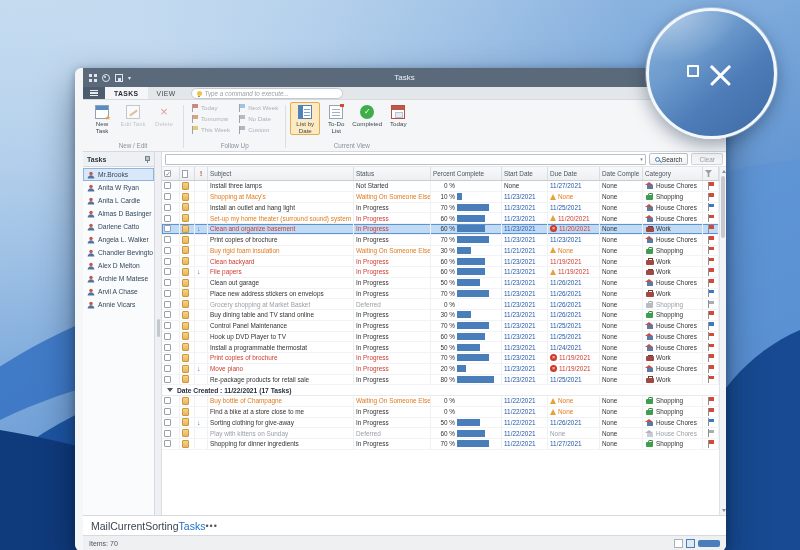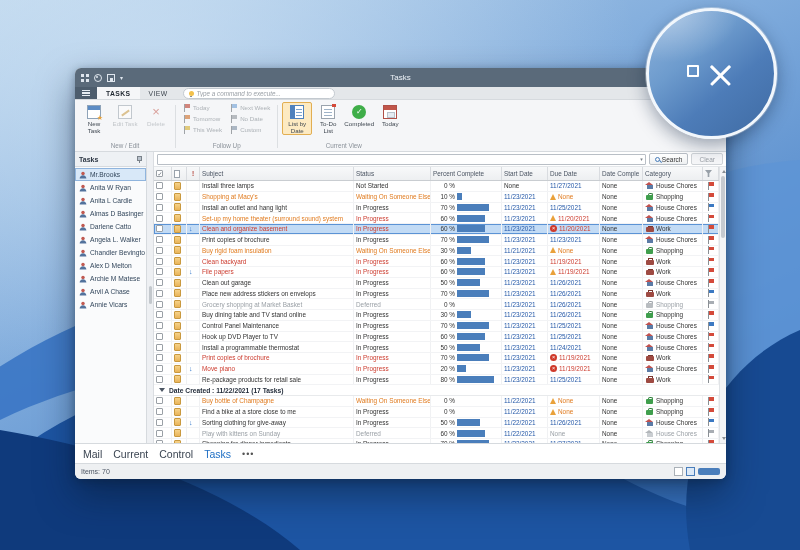--- a/index.html
+++ b/index.html
@@ -1,21 +1,21 @@
 <!DOCTYPE html>
 <html><head>
 <meta charset="utf-8">
 <style>
   html,body{margin:0;padding:0;background:#222;}
   *{box-sizing:border-box;}
   .stage{position:relative;width:800px;height:550px;overflow:hidden;font-family:"Liberation Sans","DejaVu Sans",sans-serif;}
   .wallpaper{position:absolute;inset:0;}
 
   
-  .window{position:absolute;left:75px;top:68px;width:651px;height:411px;background:#f5f6f8;border-radius:6px;overflow:hidden;display:flex;flex-direction:column;box-shadow:0 16px 36px rgba(8,25,50,.5),0 2px 8px rgba(8,25,50,.35);z-index:10;}
+  .window{position:absolute;left:75px;top:68px;width:651px;height:483px;background:#f5f6f8;border-radius:6px;overflow:hidden;display:flex;flex-direction:column;box-shadow:0 16px 36px rgba(8,25,50,.5),0 2px 8px rgba(8,25,50,.35);z-index:10;padding-left:8px;}
 
   
   .titlebar{height:19px;flex:none;background:#5a6a7a;display:flex;align-items:center;position:relative;padding:0 6px;color:#dfe6ee;}
   .qat{display:flex;align-items:center;gap:5px;}
   .ti{display:inline-block;position:relative;width:8px;height:8px;}
   .ti-tiles::before{content:"";position:absolute;left:0;top:0;width:3px;height:3px;background:#dfe6ee;box-shadow:5px 0 #dfe6ee,0 5px #dfe6ee,5px 5px #dfe6ee;}
   .ti-gear{border:1.6px solid #dfe6ee;border-radius:50%;}
   .ti-gear::after{content:"";position:absolute;left:1.4px;top:1.4px;width:2px;height:2px;background:#dfe6ee;border-radius:50%;}
   .ti-save{border:1px solid #dfe6ee;}
   .ti-save::after{content:"";position:absolute;left:1.5px;top:3px;width:3px;height:3px;background:#dfe6ee;}
@@ -131,21 +131,21 @@
   .fc{justify-content:center;}
   .grow-group{height:10.75px;display:flex;align-items:center;padding-left:5px;font-size:6.7px;font-weight:bold;color:#1f2937;border-bottom:1px solid #e8eaec;background:#fff;}
   .gcaret{width:0;height:0;border-left:3px solid transparent;border-right:3px solid transparent;border-top:4px solid #4b5563;margin-right:4px;flex:none;}
   .vscroll{position:absolute;right:0;top:0;bottom:0;width:7px;background:#f3f4f6;border-left:1px solid #e0e3e6;}
   .vthumb{position:absolute;top:9px;left:1px;width:4px;height:62px;background:#c6cad0;border-radius:2px;}
   .varr{position:absolute;left:1.5px;width:0;height:0;border-left:2px solid transparent;border-right:2px solid transparent;}
   .varr.up{top:3px;border-bottom:3px solid #8a8f94;}
   .varr.dn{bottom:3px;border-top:3px solid #8a8f94;}
 
   
-  .bottomnav{height:20px;flex:none;background:#fff;border-top:1px solid #d6dade;display:flex;align-items:center;gap:11px;padding-left:8px;}
+  .bottomnav{height:20px;flex:none;background:#fff;border-top:1px solid #d6dade;display:flex;align-items:center;gap:0;padding-left:8px;}
   .bn{font-size:10.5px;color:#3b4552;}
   .bn.sel{color:#1f6fc4;}
   .bn-more{font-size:9px;color:#555;letter-spacing:1px;}
   .statusbar{height:16px;flex:none;background:#eef0f2;border-top:1px solid #d6dade;display:flex;align-items:center;font-size:7px;color:#4b5563;padding:0 6px;}
   .sright{margin-left:auto;display:flex;align-items:center;gap:3px;}
   .vb{width:9px;height:9px;border:1px solid #aab1b8;background:#fff;display:inline-block;}
   .vb-sel{border-color:#4a7ebb;background:#dce9f7;}
   .zoombar{width:22px;height:7px;background:#4a7ebb;border-radius:2px;display:inline-block;}
 
   
@@ -1108,21 +1108,21 @@
             <span class="vthumb"></span>
             <span class="varr dn"></span>
           </div>
         </div>
       </div>
     </div>
 
     <div class="bottomnav">
       <span class="bn">Mail</span>
       <span class="bn">Current</span>
-      <span class="bn">Control</span>
+      <span class="bn">Sorting</span>
       <span class="bn sel">Tasks</span>
       <span class="bn-more">•••</span>
     </div>
 
     <div class="statusbar">
       <span>Items: 70</span>
       <span class="sright">
         <span class="vb"></span>
         <span class="vb vb-sel"></span>
         <span class="zoombar"></span>

